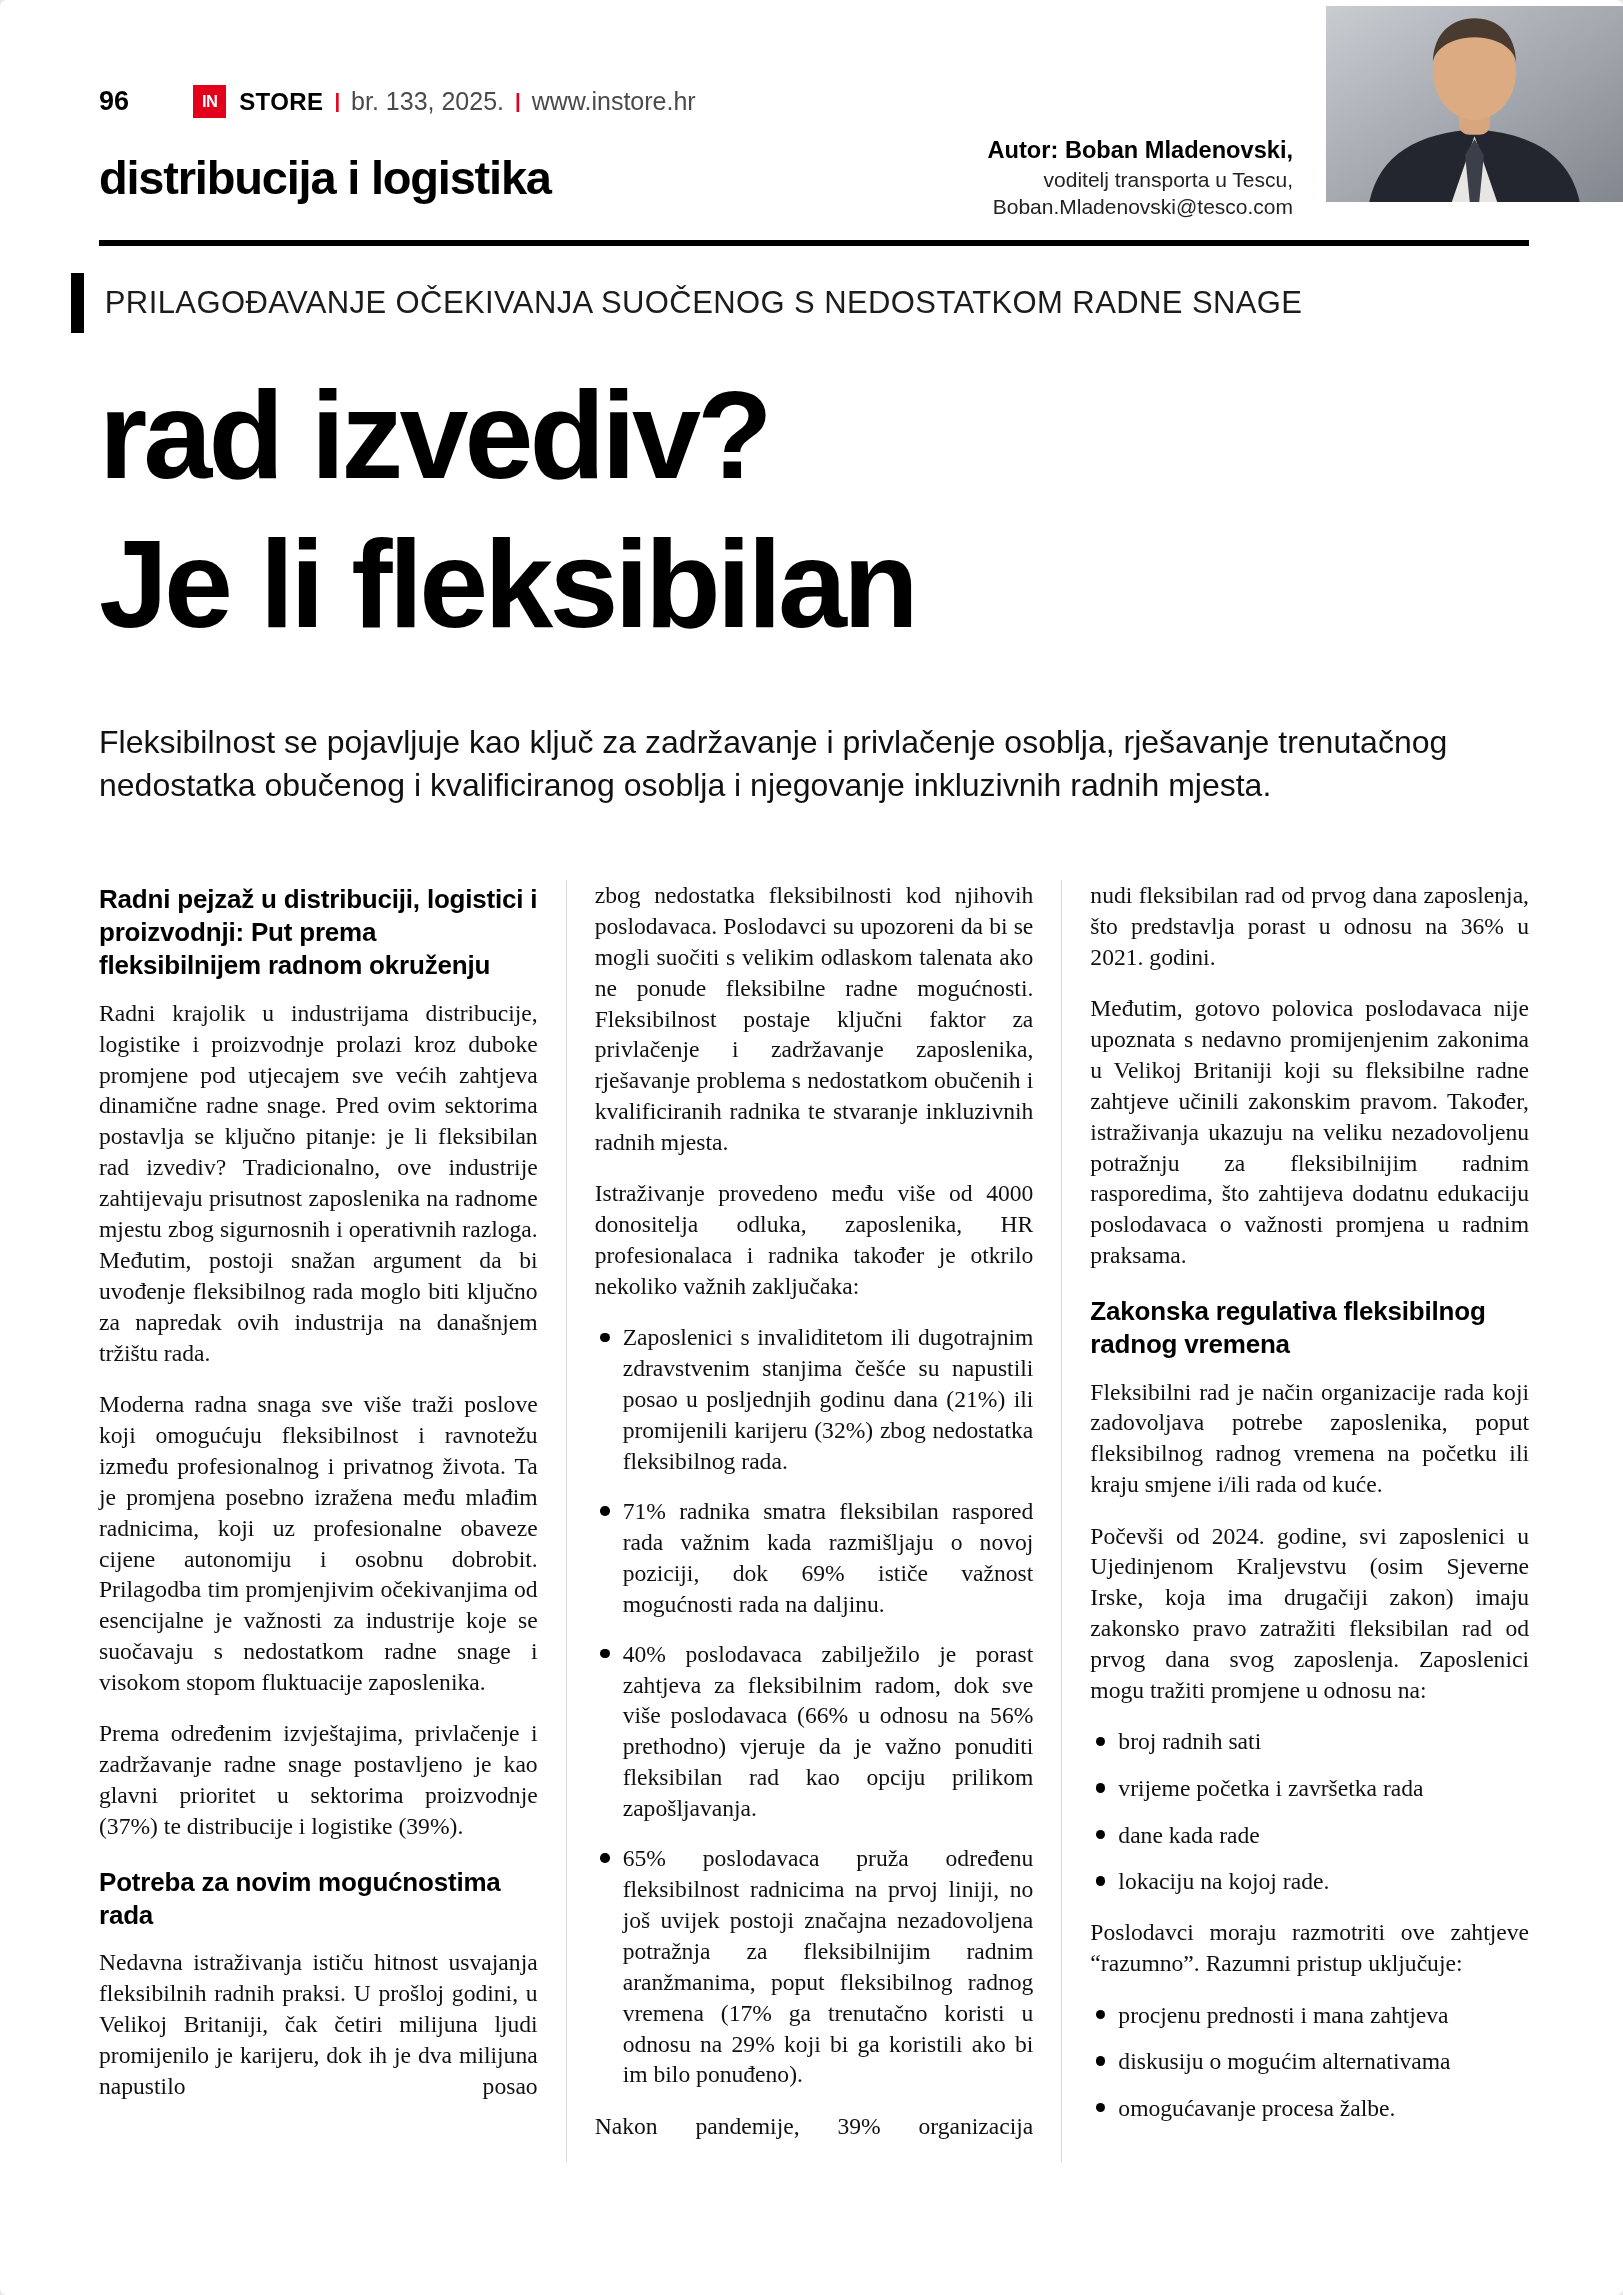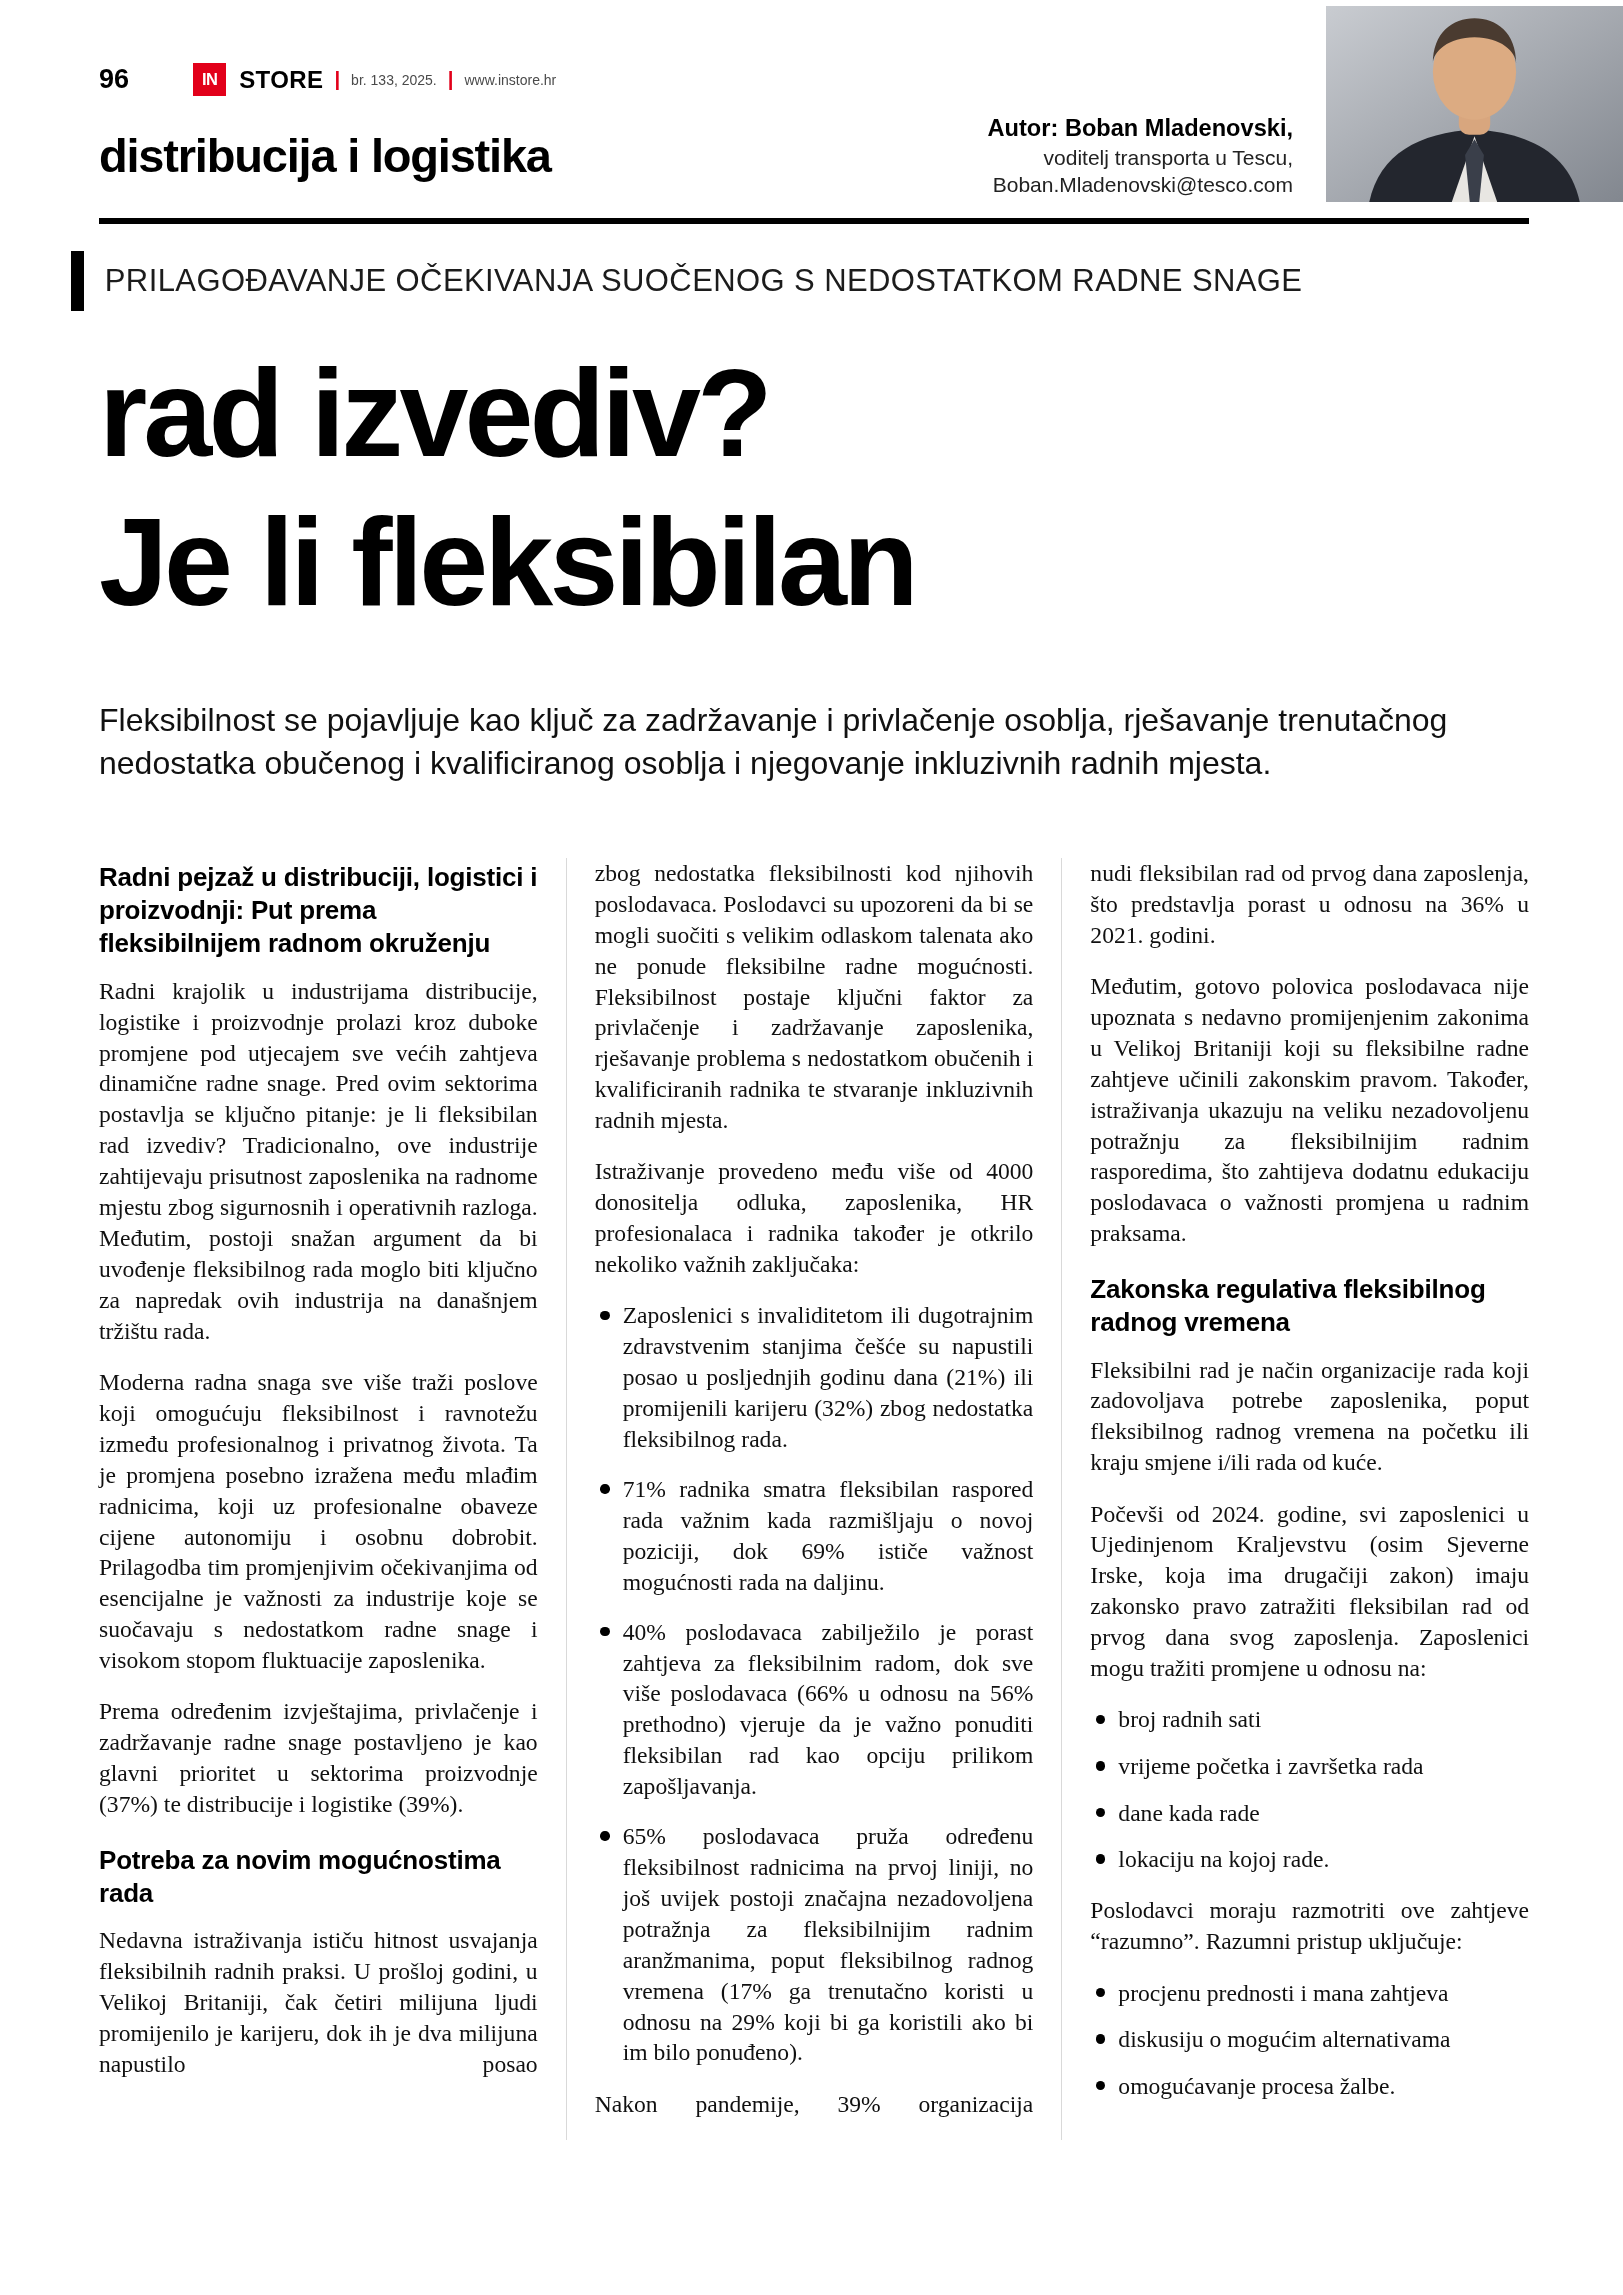--- a/index.html
+++ b/index.html
@@ -5,34 +5,35 @@
   * { margin:0; padding:0; box-sizing:border-box; }
   html,body { background:#e9e9e9; }
   .page {
     position:relative;
     width:1623px; height:2295px;
     margin:0 auto;
     background:#ffffff;
     font-family:"Liberation Serif", serif;
     color:#111;
     overflow:hidden;
-    padding:63px 94px 0 99px;
+    padding:85px 94px 0 99px;
+    border-radius:7px;
   }
   
   .meta-row { display:flex; align-items:center; font-family:"Liberation Sans", sans-serif; }
   .page-num { font-size:27px; font-weight:bold; color:#000; }
   .brand { display:flex; align-items:center; margin-left:64px;gap:10px; }
   .brand-box {
     display:inline-flex; align-items:center; justify-content:center;
     width:33px; height:33px; background:#e2001a; color:#fff;
     font-weight:bold; font-size:16.5px; letter-spacing:-0.8px;
   }
   .brand-name { font-size:24px; font-weight:bold; color:#000; margin-left:3.1px; letter-spacing:0.4px; }
   .meta-sep { color:#e2001a; font-size:20.4px; margin:0 11px; font-weight:bold; }
-  .issue, .website { font-size:14px; color:#4a4a4a; }
+  .issue, .website { font-size:25px; color:#4a4a4a; }
   .title-row { display:flex; justify-content:space-between; align-items:center; margin-top:17.3px; }
   .section-title { font-size:47px; font-weight:800; letter-spacing:-1.2px; color:#000;
     font-family:"Liberation Sans", sans-serif; }
   .author { text-align:right; font-family:"Liberation Sans", sans-serif; margin-right:236px; line-height:1.3; }
   .author-name { font-size:23.6px; font-weight:bold; color:#000; }
   .author-role { font-size:21px; color:#222; }
   .author-email { font-size:21px; color:#222; }
   .photo { position:absolute; top:6.3px; right:0; width:297px; height:196px; }
   .photo svg { display:block; width:100%; height:100%; }
   .rule { height:6.3px; background:#000; margin-top:19px; }

